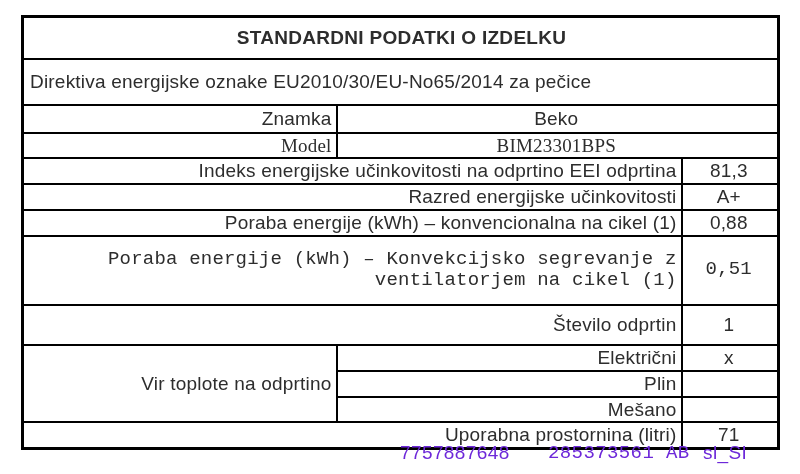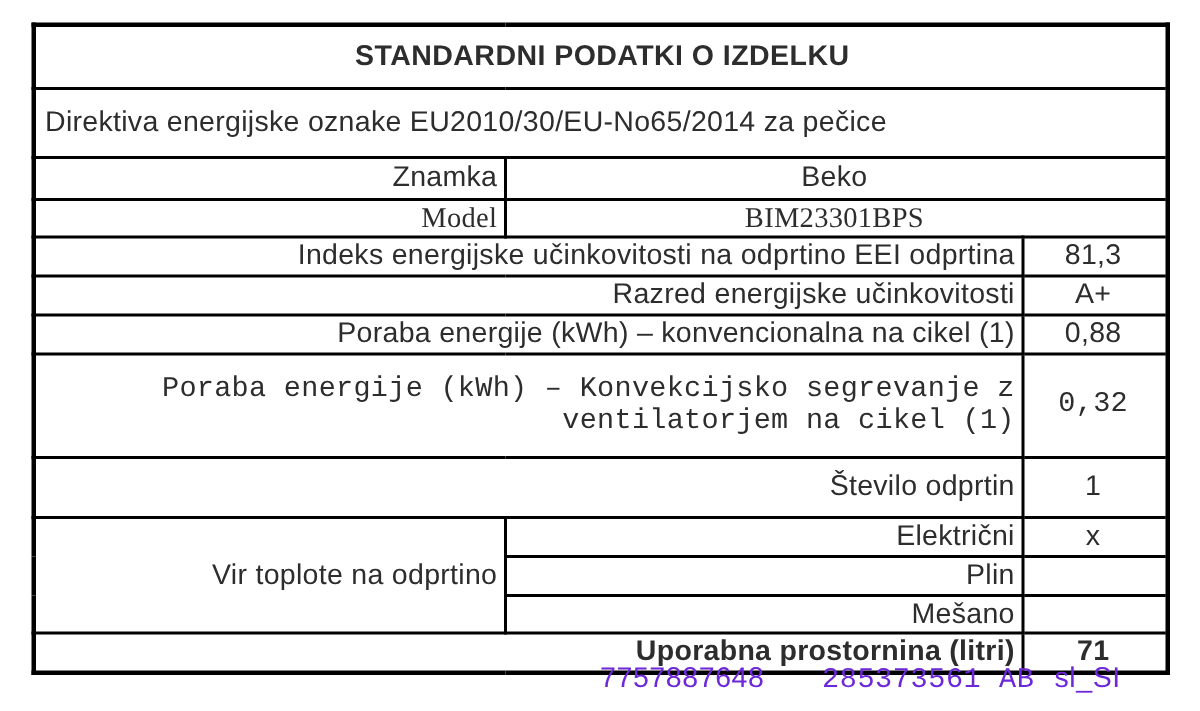--- a/index.html
+++ b/index.html
@@ -39,21 +39,21 @@
   tr.r-brand    { height: 28px; }
   tr.r-model    { height: 25px; font-family: Liberation Serif, serif; }
   tr.r-eei      { height: 24px; }
   tr.r-class    { height: 24px; }
   tr.r-conv     { height: 25px; }
   tr.r-fan      { height: 69px; font-family: Liberation Mono, monospace; }
   tr.r-cavity   { height: 40px; }
   tr.r-electric { height: 22px; }
   tr.r-gas      { height: 22px; }
   tr.r-mixed    { height: 18px; }
-  tr.r-volume   { height: 22px; font-weight: bold; }
+  tr.r-volume   { height: 22px; }
 
   td.title-cell {
     font-weight: bold;
     text-align: center;
     font-size: 19px;
     letter-spacing: 0.3px;
   }
   td.subtitle-cell { }
 
   .footer-line { position: absolute; top: 442px; left: 0; width: 800px; height: 24px; }
@@ -101,21 +101,21 @@
       <tr class="r-class">
         <td colspan="2" class="label">Razred energijske učinkovitosti</td>
         <td class="center">A+</td>
       </tr>
       <tr class="r-conv">
         <td colspan="2" class="label">Poraba energije (kWh) – konvencionalna na cikel (1)</td>
         <td class="center">0,88</td>
       </tr>
       <tr class="r-fan">
         <td colspan="2" class="label">Poraba energije (kWh) – Konvekcijsko segrevanje z ventilatorjem na cikel (1)</td>
-        <td class="center">0,32</td>
+        <td class="center">0,51</td>
       </tr>
       <tr class="r-cavity">
         <td colspan="2" class="label">Število odprtin</td>
         <td class="center">1</td>
       </tr>
       <tr class="r-electric">
         <td rowspan="3" class="label">Vir toplote na odprtino</td>
         <td class="label">Električni</td>
         <td class="center">x</td>
       </tr>

